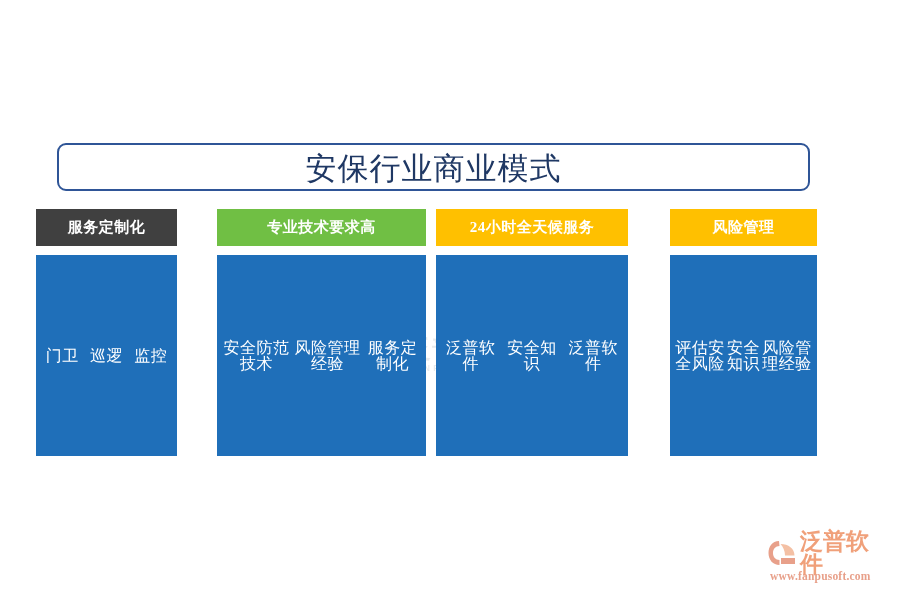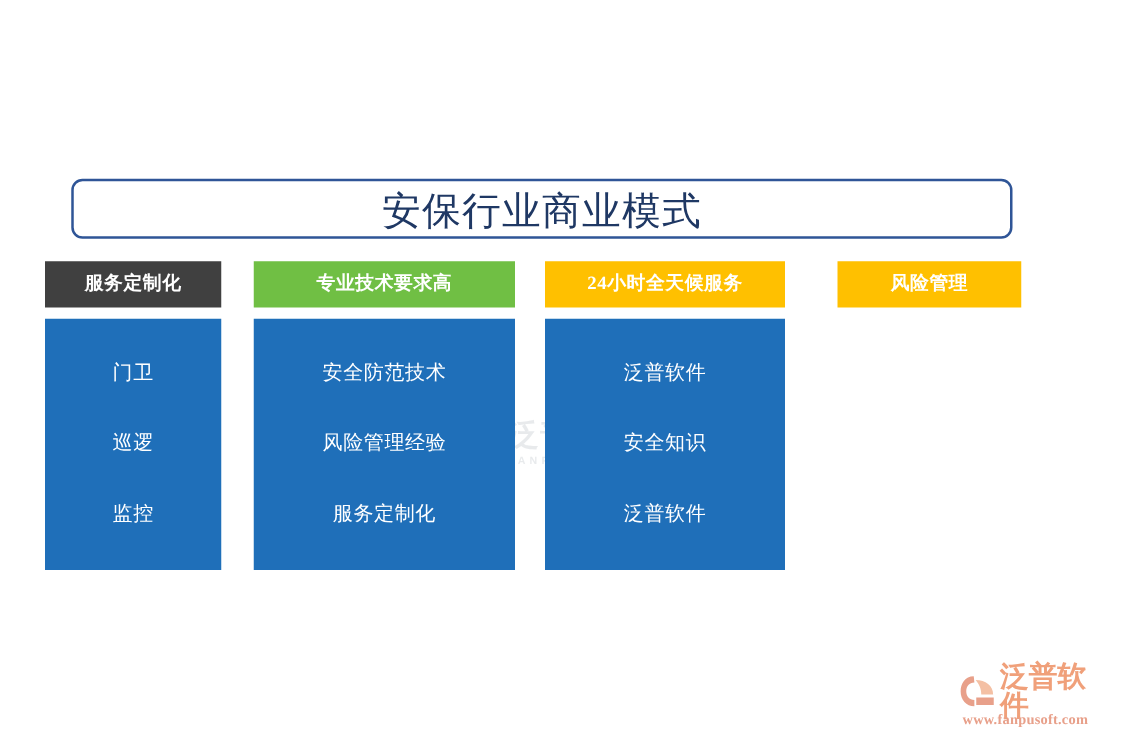--- a/index.html
+++ b/index.html
@@ -91,21 +91,21 @@
     top: 209px;
     width: 797px;
     height: 247px;
   }
   .column {
     position: absolute;
     top: 0;
     height: 247px;
   }
   .col-0 { left: 0px;   width: 141px; }
-  .col-1 { left: 167px; width: 209px; }
+  .col-1 { left: 181px; width: 209px; }
   .col-2 { left: 400px; width: 192px; }
   .col-3 { left: 634px; width: 147px; }
 
   .col-header {
     height: 37px;
     display: flex;
     align-items: center;
     justify-content: center;
     box-sizing: border-box;
   }
@@ -115,21 +115,21 @@
     font-weight: bold;
     color: #ffffff;
     letter-spacing: 0.5px;
     line-height: 1;
   }
   .col-body {
     margin-top: 9px;
     height: 201px;
     background: #1f6fb9;
     display: flex;
-    flex-direction: column;
+    flex-direction: row;
     justify-content: space-around;
     align-items: center;
     box-sizing: border-box;
     padding: 16px 4px;
   }
   .cell {
     font-family: "Liberation Serif", "DejaVu Serif", serif;
     font-size: 16px;
     color: #ffffff;
     text-align: center;
@@ -232,20 +232,25 @@
         <div class="cell">泛普软件</div>
         <div class="cell">安全知识</div>
         <div class="cell">泛普软件</div>
       </div>
     </div>
 
     <div class="column col-3">
       <div class="col-header" style="background:#FFC000;">
         <span class="col-header-label">风险管理</span>
       </div>
+      <div class="col-body">
+        <div class="cell">评估安全风险</div>
+        <div class="cell">安全知识</div>
+        <div class="cell">风险管理经验</div>
+      </div>
     </div>
 
   </div>
 
   <div class="logo">
     <div class="logo-top">
       <span class="logo-mark">
         <svg viewBox="0 0 28 26" width="28" height="26" aria-hidden="true">
           <path d="M11 1 C4 1 0.5 7 0.5 13 C0.5 20 5 25 11.5 25 L11.5 20 C7.5 20 5 17 5 13 C5 9 7.5 6 11.5 6 Z" fill="#e8a08a"></path>
           <path d="M12.5 4 C20.5 4 26.5 8.5 26.5 15.5 L17 15.5 C17 10.5 15 7 12.5 4 Z" fill="#f4c0a4"></path>

